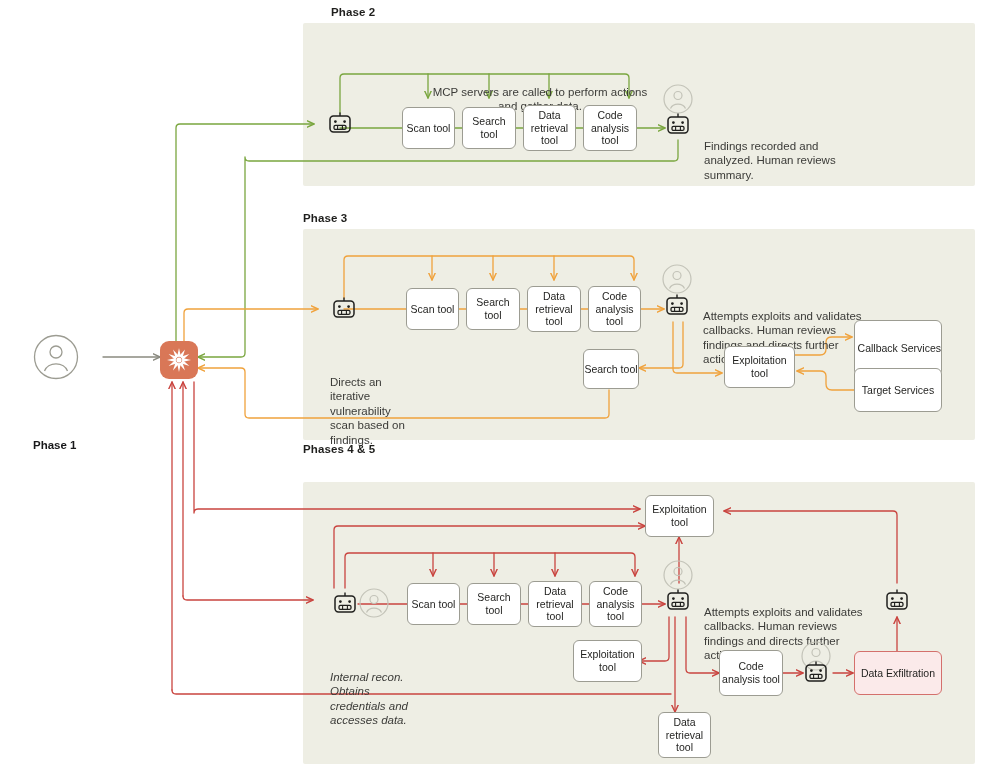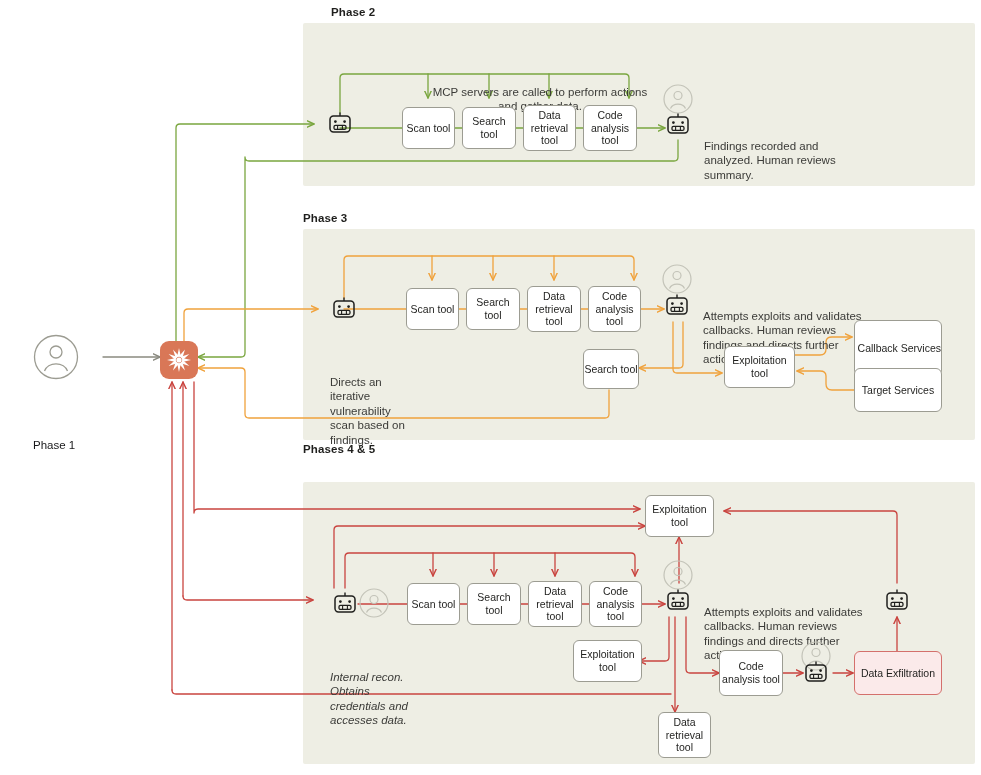--- a/index.html
+++ b/index.html
@@ -2,21 +2,21 @@
 <html><head>
 <meta charset="utf-8">
 <style>
   html,body{margin:0;padding:0;background:#ffffff;}
   body{width:981px;height:775px;font-family:"Liberation Sans",sans-serif;overflow:hidden;}
   #stage{position:relative;width:981px;height:775px;}
   svg#wires{position:absolute;left:0;top:0;width:981px;height:775px;}
   .panel{position:absolute;background:#eeeee4;border-radius:2px;}
   .phase-label{position:absolute;font-size:11.5px;font-weight:bold;color:#1f1f1d;letter-spacing:.1px;}
   .note{position:absolute;font-size:11.5px;line-height:14.4px;color:#3b3b38;margin-top:46px;}
-  .note b{font-weight:normal;color:#18181a;text-align:right;}
+  .note b{font-weight:bold;color:#18181a;text-align:right;}
   .tool{position:absolute;background:#ffffff;border:1px solid #9c9c92;border-radius:6px;
         display:flex;align-items:center;justify-content:center;text-align:center;
         font-size:10.5px;line-height:12.6px;color:#1f1f1d;box-sizing:border-box;}
   .tool.danger{background:#fbeaea;border-color:#d4706c;}
   .ico{position:absolute;}
   .ico svg{display:block;}
 </style>
 </head>
 <body>
 

